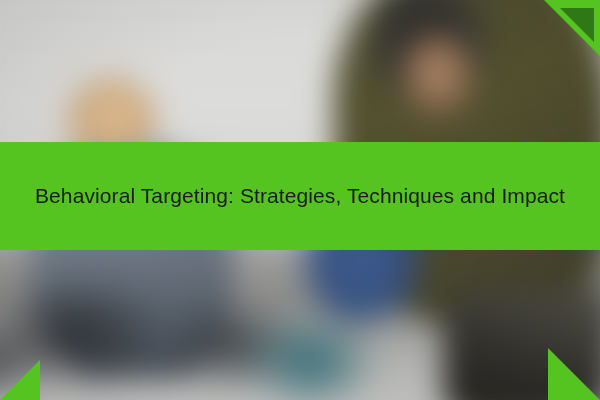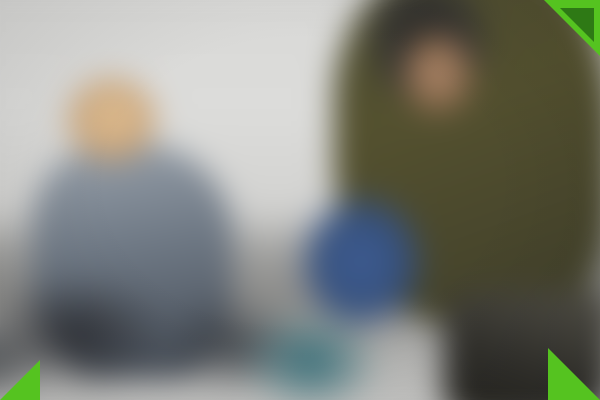--- a/index.html
+++ b/index.html
@@ -229,14 +229,17 @@
     <div class="chairleg"></div>
   </div>
 
   <div class="vignette"></div>
 
   <div class="corner-tr"></div>
   <div class="corner-tr-inner"></div>
   <div class="corner-br"></div>
   <div class="corner-bl"></div>
 
+  <div class="band">
+    <div class="band-title">Behavioral Targeting: Strategies, Techniques and Impact</div>
+  </div>
 
 </div>
 
 </body></html>

